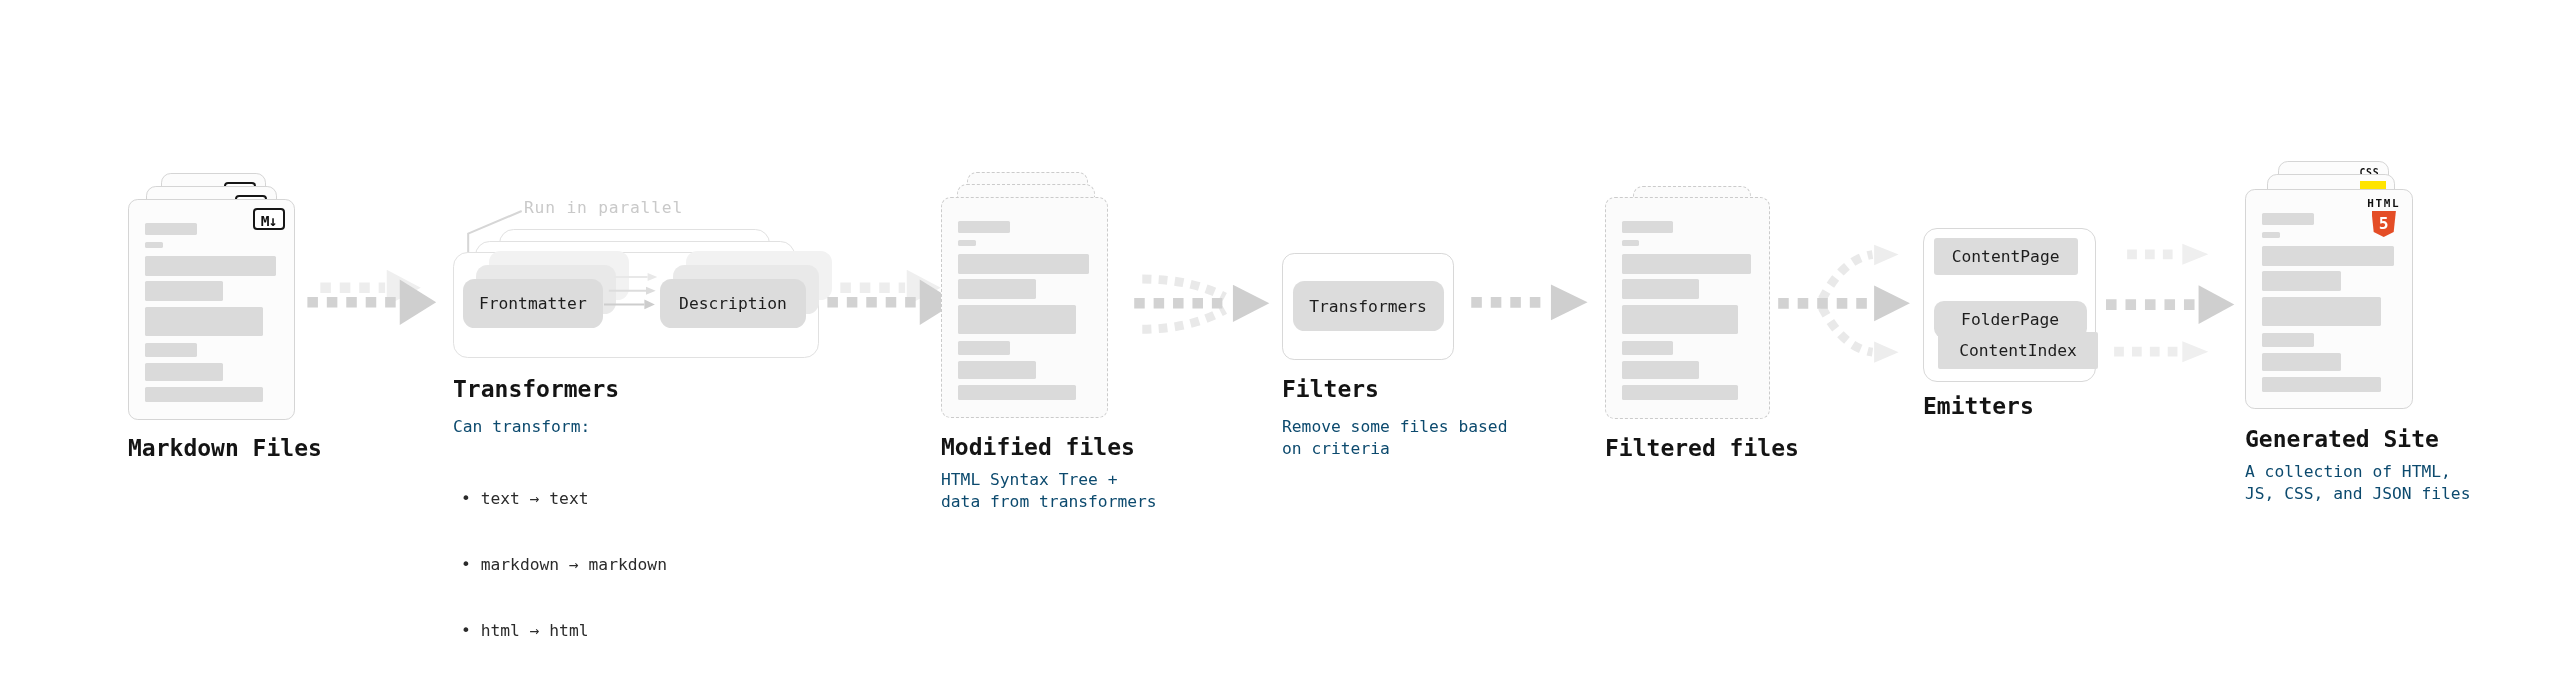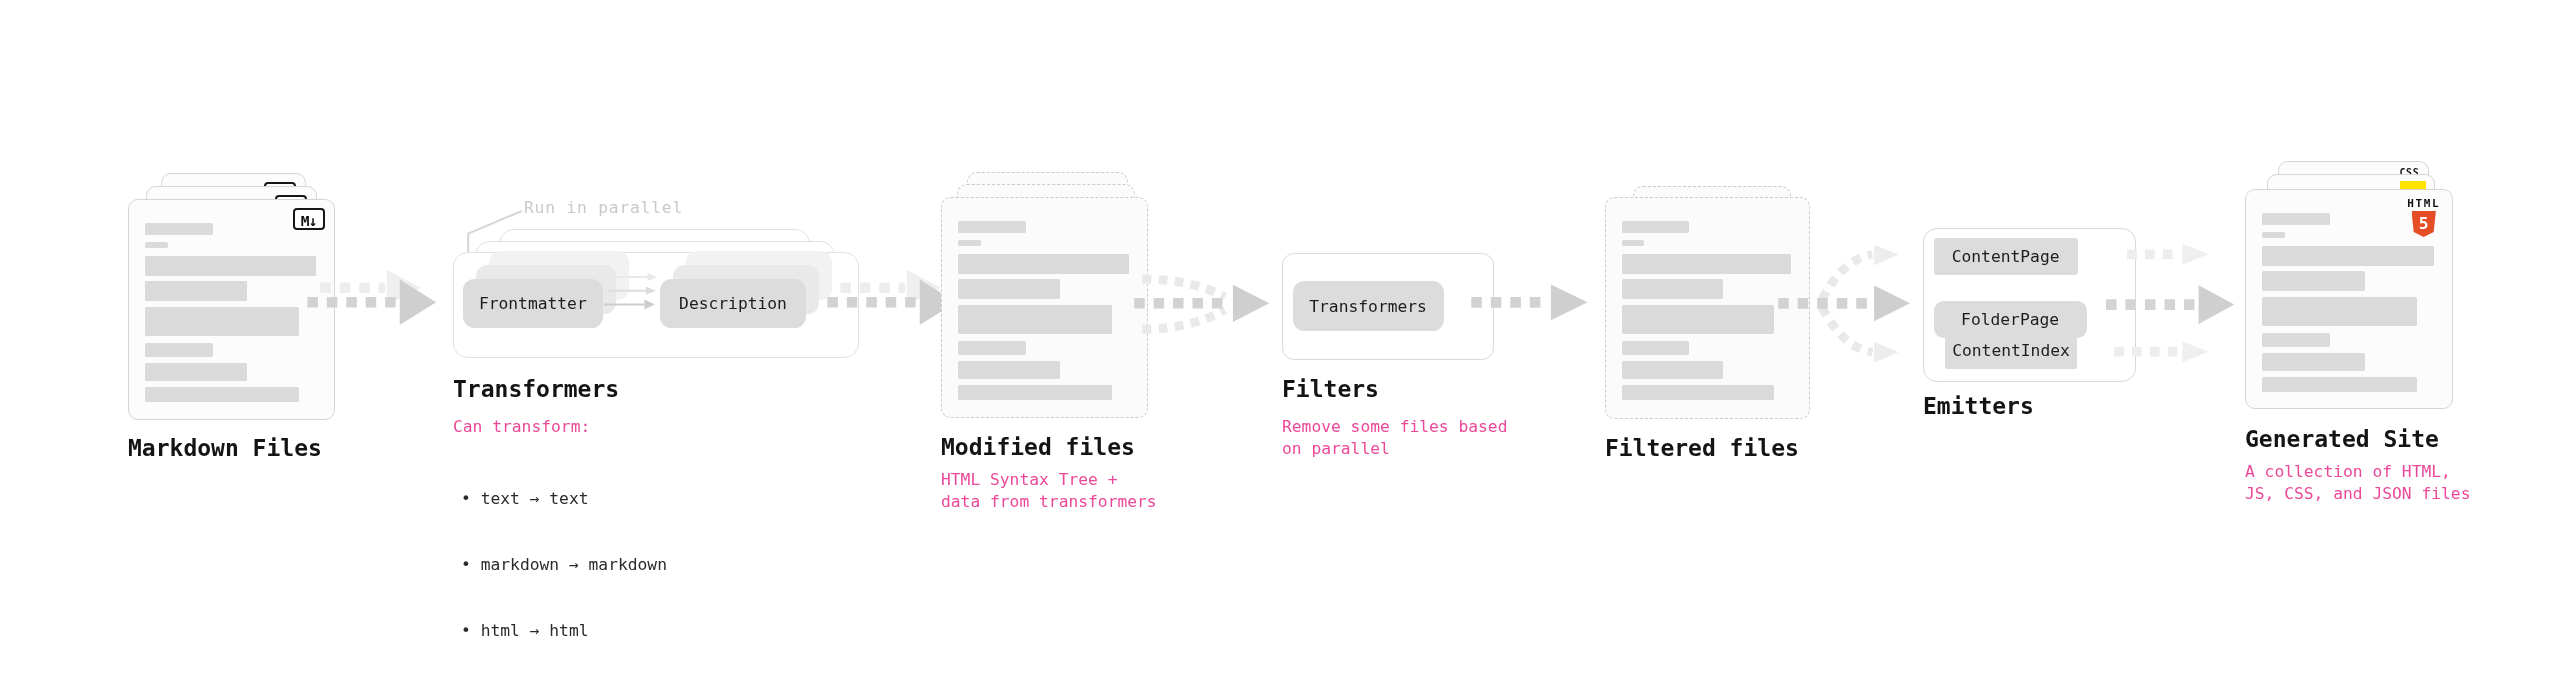--- a/index.html
+++ b/index.html
@@ -1,18 +1,18 @@
 <!DOCTYPE html>
 <html style="font-size:13px"><head>
 <meta charset="utf-8">
 <style>
   html,body{margin:0;padding:0;background:#ffffff;}
   #canvas{position:relative;width:2576px;height:681px;background:#ffffff;overflow:hidden;
           font-family:"DejaVu Sans Mono","Liberation Mono",monospace;}
-  .stage{position:absolute;padding-left:40px;}
+  .stage{position:absolute;}
   svg.arrow{position:absolute;overflow:visible;pointer-events:none;}
 
   
   .doc-card{position:absolute;background:#fcfcfc;border:1.6px solid #d5d5d5;border-radius:9.8px;
             box-sizing:border-box;overflow:hidden;}
   .doc-card.dashed{border:1.6px dashed #cbcbcb;background:#fbfbfb;}
   .front{left:0;right:0;top:0;bottom:0;}
   
   .md-b1{left:18px;right:18px;top:-13px;height:52px;}
   .md-b2{left:32.5px;right:29px;top:-26px;height:52px;}
@@ -54,21 +54,21 @@
   .t-box.m{left:22px;right:24.4px;top:-11.4px;height:104px;}
   .t-box.f{left:0;right:0;top:0;height:106px;}
   .outline-box{position:absolute;border:1.6px solid #d8d8d8;border-radius:12.2px;background:#ffffff;box-sizing:border-box;}
 
   .pill{position:absolute;border-radius:11.4px;background:#dcdcdc;color:#1d1d1d;font-size:16.3px;
         display:flex;align-items:center;justify-content:center;white-space:nowrap;}
   .pill.ghost1{background:#e9e9e9;color:transparent;}
   .pill.ghost2{background:#f2f2f2;color:transparent;}
 
   .stage-title{position:absolute;left:0;font-size:23px;font-weight:600;color:#141414;white-space:nowrap;}
-  .stage-sub{position:absolute;left:0;font-size:16.3px;line-height:22px;color:#ec4899;white-space:pre;}
+  .stage-sub{position:absolute;left:0;font-size:16.3px;line-height:22px;color:#0c4a6e;white-space:pre;}
   .bullets{position:absolute;left:8.1px;font-size:16.3px;line-height:22px;color:#2b2b2b;white-space:pre;}
   .runlab{position:absolute;left:71px;top:-54px;font-size:16.3px;color:#c9c9c9;letter-spacing:0.8px;white-space:nowrap;}
 </style>
 </head>
 <body>
 
 <div id="canvas">
 
   <div class="stage" id="stage-markdown" style="left:128px;top:199px;width:167px;height:221px">
     <div class="doc-card md-b2">
@@ -167,21 +167,21 @@
     <path d="M 10,88 Q 70,88 112,64" fill="none" stroke="#e9e9e9" stroke-width="11" stroke-dasharray="11 9"></path>
     <line x1="0" y1="56" x2="118" y2="56" stroke="#d2d2d2" stroke-width="13" stroke-dasharray="13 11"></line>
     <polygon points="122,33 167,56 122,79" fill="#cfcfcf"></polygon>
   </svg>
 
   <div class="stage" id="stage-filters" style="left:1282px;top:253px;width:172px;height:107px">
     <div class="outline-box" style="inset:0"></div>
     <div class="pill" style="left:10.6px;top:28px;width:151px;height:50px">Transformers</div>
     <div class="stage-title" style="top:123px">Filters</div>
     <div class="stage-sub" style="top:163px">Remove some files based
-on parallel</div>
+on criteria</div>
   </div>
 
   <svg class="arrow" style="left:1468px;top:281px" width="122" height="46" viewBox="0 0 150 56">
     <line x1="4" y1="26" x2="100" y2="26" stroke="#d2d2d2" stroke-width="13" stroke-dasharray="13 11"></line>
     <polygon points="102,4 147,26 102,48" fill="#cfcfcf"></polygon>
   </svg>
 
   <div class="stage" id="stage-filtered" style="left:1605px;top:197px;width:165px;height:222px">
     <div class="doc-card dashed fi-b1"></div>
     <div class="doc-card dashed front">
@@ -205,21 +205,21 @@
     <path d="M 54,78 Q 80,128 116,133" fill="none" stroke="#e9e9e9" stroke-width="11" stroke-dasharray="11 9"></path>
     <polygon points="118,120 148,133 118,146" fill="#ededed"></polygon>
     <line x1="0" y1="73" x2="116" y2="73" stroke="#d2d2d2" stroke-width="13" stroke-dasharray="13 11"></line>
     <polygon points="118,51 162,73 118,95" fill="#cfcfcf"></polygon>
   </svg>
 
   <div class="stage" id="stage-emitters" style="left:1923px;top:228px;width:173px;height:154px">
     <div class="outline-box" style="inset:0;border-radius:14px"></div>
     <div class="pill" style="left:10.6px;top:9.8px;width:144px;height:37px;border-radius:3px">ContentPage</div>
     <div class="pill" style="left:10.6px;top:73px;width:153px;height:37px;border-radius:9.8px">FolderPage</div>
-    <div class="pill" style="left:22px;top:104px;width:132px;height:37px;border-radius:2px">ContentIndex</div>
+    <div class="pill" style="left:15px;top:104px;width:160px;height:37px;border-radius:2px">ContentIndex</div>
     <div class="stage-title" style="top:165px">Emitters</div>
   </div>
 
   <svg class="arrow" style="left:2106px;top:242px" width="134" height="122" viewBox="0 0 165 150">
     <line x1="26" y1="15" x2="92" y2="15" stroke="#ededed" stroke-width="12" stroke-dasharray="12 10"></line>
     <polygon points="94,2 126,15 94,28" fill="#efefef"></polygon>
     <line x1="0" y1="77" x2="112" y2="77" stroke="#d4d4d4" stroke-width="13" stroke-dasharray="13 11"></line>
     <polygon points="114,53 158,77 114,101" fill="#cfcfcf"></polygon>
     <line x1="10" y1="135" x2="92" y2="135" stroke="#ededed" stroke-width="12" stroke-dasharray="12 10"></line>
     <polygon points="94,122 126,135 94,148" fill="#efefef"></polygon>

